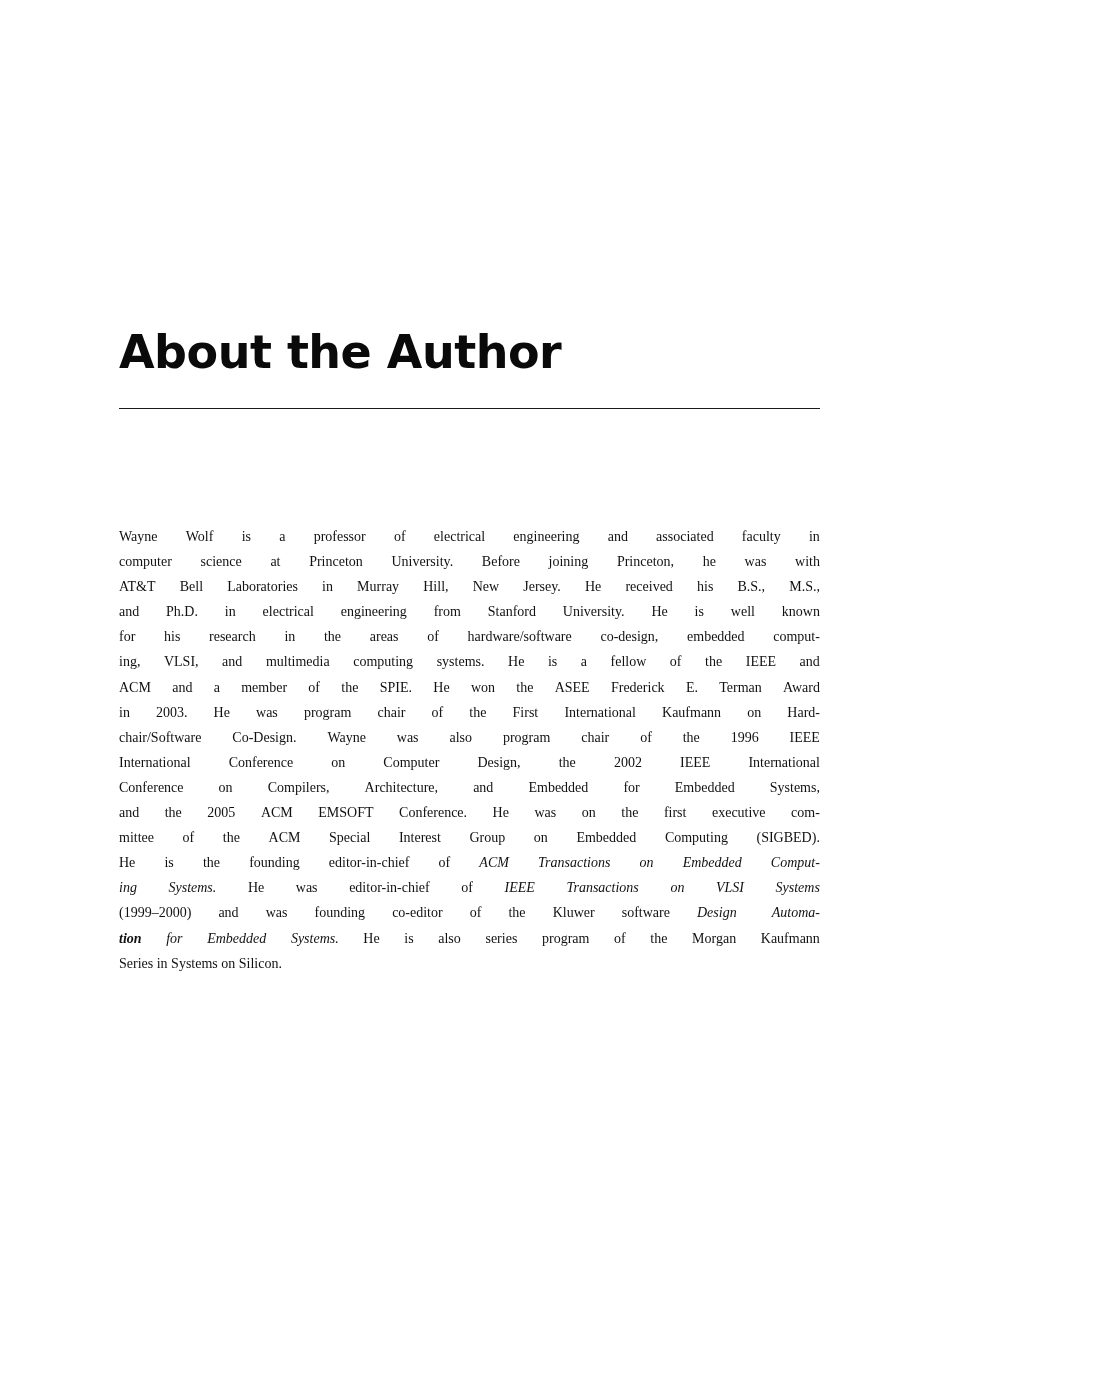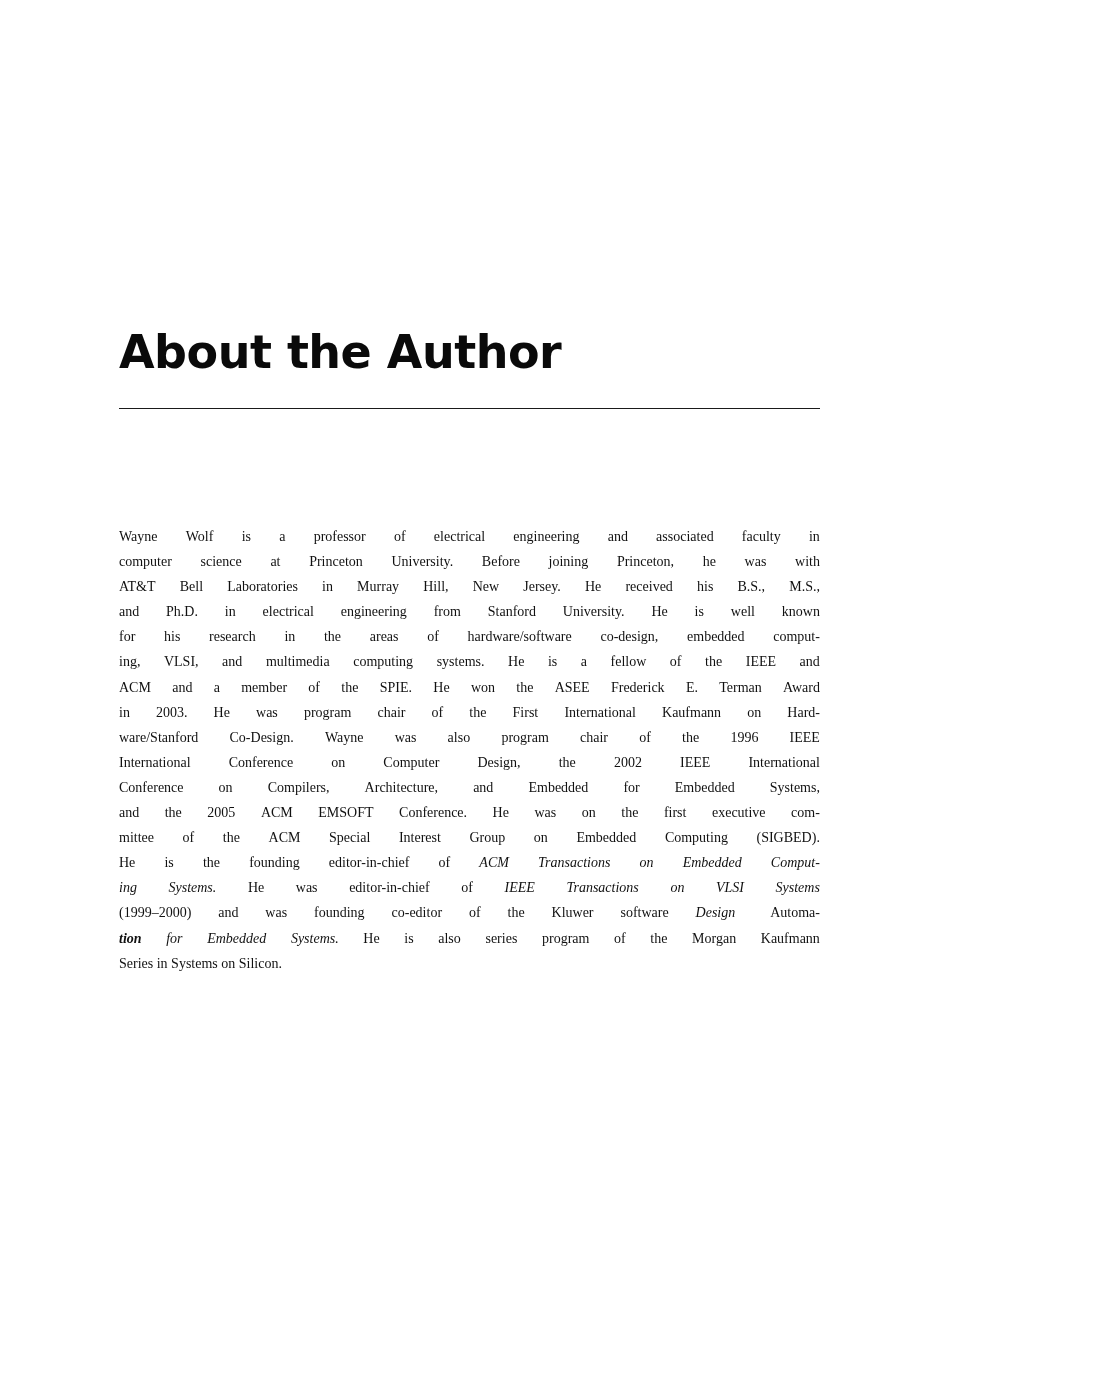--- a/index.html
+++ b/index.html
@@ -182,21 +182,21 @@
         <span><span>chair</span></span>
         <span><span>of</span></span>
         <span><span>the</span></span>
         <span><span>First</span></span>
         <span><span>International</span></span>
         <span><span>Kaufmann</span></span>
         <span><span>on</span></span>
         <span><span>Hard-</span></span>
       </div>
       <div class="jline">
-        <span><span>ware/Stanford</span></span>
+        <span><span>chair/Software</span></span>
         <span><span>Co-Design.</span></span>
         <span><span>Wayne</span></span>
         <span><span>was</span></span>
         <span><span>also</span></span>
         <span><span>program</span></span>
         <span><span>chair</span></span>
         <span><span>of</span></span>
         <span><span>the</span></span>
         <span><span>1996</span></span>
         <span><span>IEEE</span></span>
@@ -281,21 +281,21 @@
         <span><span>(1999–2000)</span></span>
         <span><span>and</span></span>
         <span><span>was</span></span>
         <span><span>founding</span></span>
         <span><span>co-editor</span></span>
         <span><span>of</span></span>
         <span><span>the</span></span>
         <span><span>Kluwer</span></span>
         <span><span>software</span></span>
         <span><span style="font-style: italic;">Design</span></span>
-        <span><span style=" margin-left: 8px;">Automa-</span></span>
+        <span><span style="font-style: italic; margin-left: 8px;">Automa-</span></span>
       </div>
       <div class="jline">
         <span><span style="font-style: italic; font-weight: bold;">tion</span></span>
         <span><span style="font-style: italic;">for</span></span>
         <span><span style="font-style: italic;">Embedded</span></span>
         <span><span style="font-style: italic;">Systems.</span></span>
         <span><span>He</span></span>
         <span><span>is</span></span>
         <span><span>also</span></span>
         <span><span>series</span></span>

